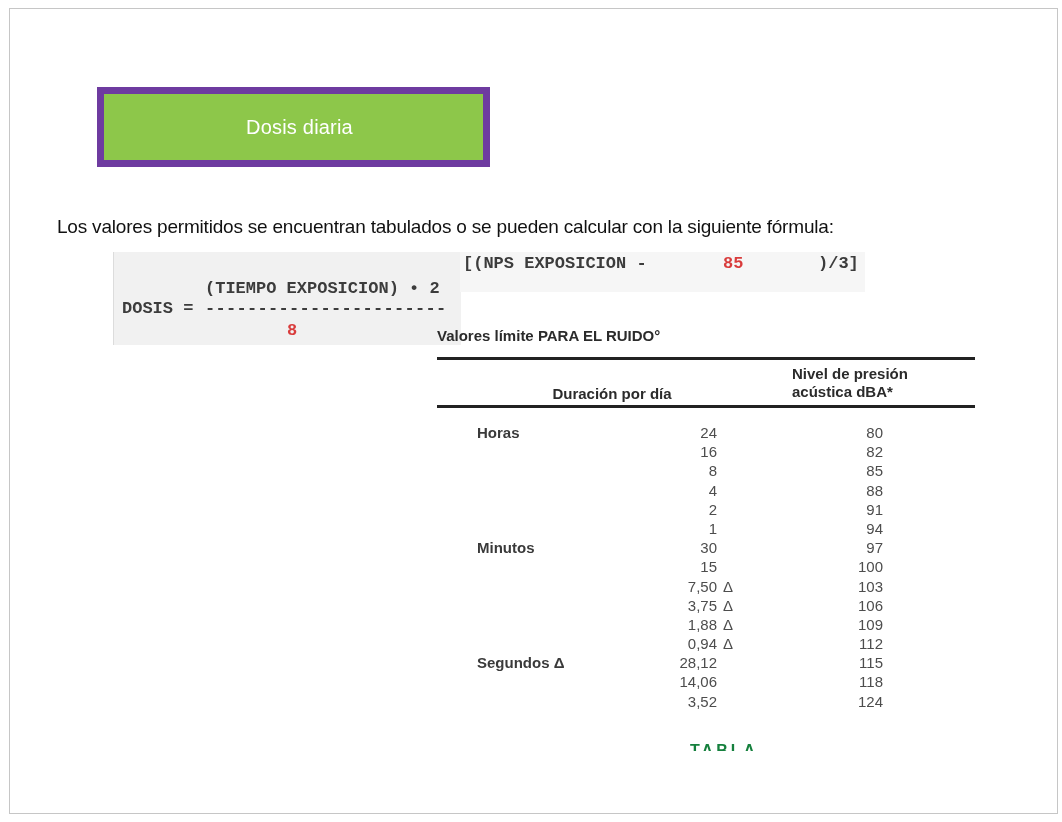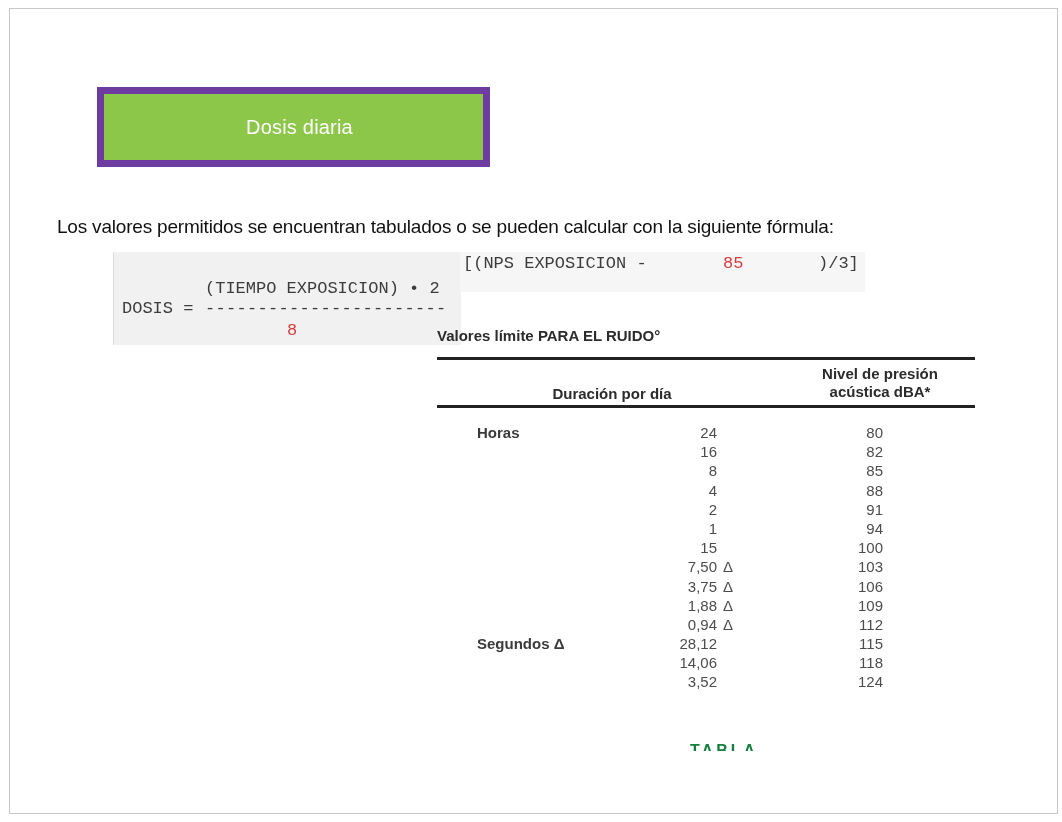--- a/index.html
+++ b/index.html
@@ -29,21 +29,21 @@
     position:absolute; left:113px; top:252px; width:347px; height:93px;
     background:#f1f1f1; border-left:1px solid #dcdcdc;
   }
   .formula-bg-2 {
     position:absolute; left:460px; top:252px; width:405px; height:40px;
     background:#f6f6f6;
   }
   
   .f {
     position:absolute; font-family:"Liberation Mono", monospace;
-    font-weight:normal; font-size:17px; line-height:1; color:#3c3c3c;
+    font-weight:bold; font-size:17px; line-height:1; color:#3c3c3c;
     white-space:pre;
   }
   .red { color:#d93c3c; }
   .f-exp-open  { left:463px; top:255px; }
   .f-exp-val   { left:723px; top:255px; }
   .f-exp-close { left:818px; top:255px; }
   .f-num       { left:205px; top:280px; }
   .f-lhs       { left:122px; top:300px; }
   .f-dash      { left:205px; top:300px; letter-spacing:0.3px; }
   .f-den       { left:287px; top:322px; }
@@ -54,21 +54,21 @@
   }
   .rule { position:absolute; left:437px; width:538px; height:3px; background:#222222; }
   .rule-top { top:357px; }
   .rule-mid { top:405px; }
   .hdr-col1 {
     position:absolute; left:437px; top:385px; width:350px;
     text-align:center; font-size:15px; font-weight:bold; color:#2b2b2b;
   }
   .hdr-col2 {
     position:absolute; left:792px; top:365px; width:176px;
-    text-align:center; font-size:15px; font-weight:bold; color:#2b2b2b; line-height:18px;
+    font-size:15px; font-weight:bold; color:#2b2b2b; line-height:18px;
   }
   .rows { position:absolute; left:437px; top:423px; width:538px; }
   .trow { position:relative; height:19.2px; font-size:15px; color:#4d4d4d; }
   .trow .cat   { position:absolute; left:40px;  top:1px; font-weight:bold; color:#3a3a3a;text-align:right; }
   .trow .dur   { position:absolute; left:150px; top:1px; width:130px; text-align:right; }
   .trow .delta { position:absolute; left:286px; top:1px; width:22px; }
   .trow .dba   { position:absolute; left:370px; top:1px; width:76px; text-align:right; }
   
   .cutoff {
     position:absolute; left:676px; top:742px; width:96px; height:9px;
@@ -142,20 +142,26 @@
       <span class="delta"></span>
       <span class="dba">91</span>
     </div>
     <div class="trow">
       <span class="cat"></span>
       <span class="dur">1</span>
       <span class="delta"></span>
       <span class="dba">94</span>
     </div>
     <div class="trow">
+      <span class="cat">Minutos</span>
+      <span class="dur">30</span>
+      <span class="delta"></span>
+      <span class="dba">97</span>
+    </div>
+    <div class="trow">
       <span class="cat"></span>
       <span class="dur">15</span>
       <span class="delta"></span>
       <span class="dba">100</span>
     </div>
     <div class="trow">
       <span class="cat"></span>
       <span class="dur">7,50</span>
       <span class="delta">Δ</span>
       <span class="dba">103</span>

